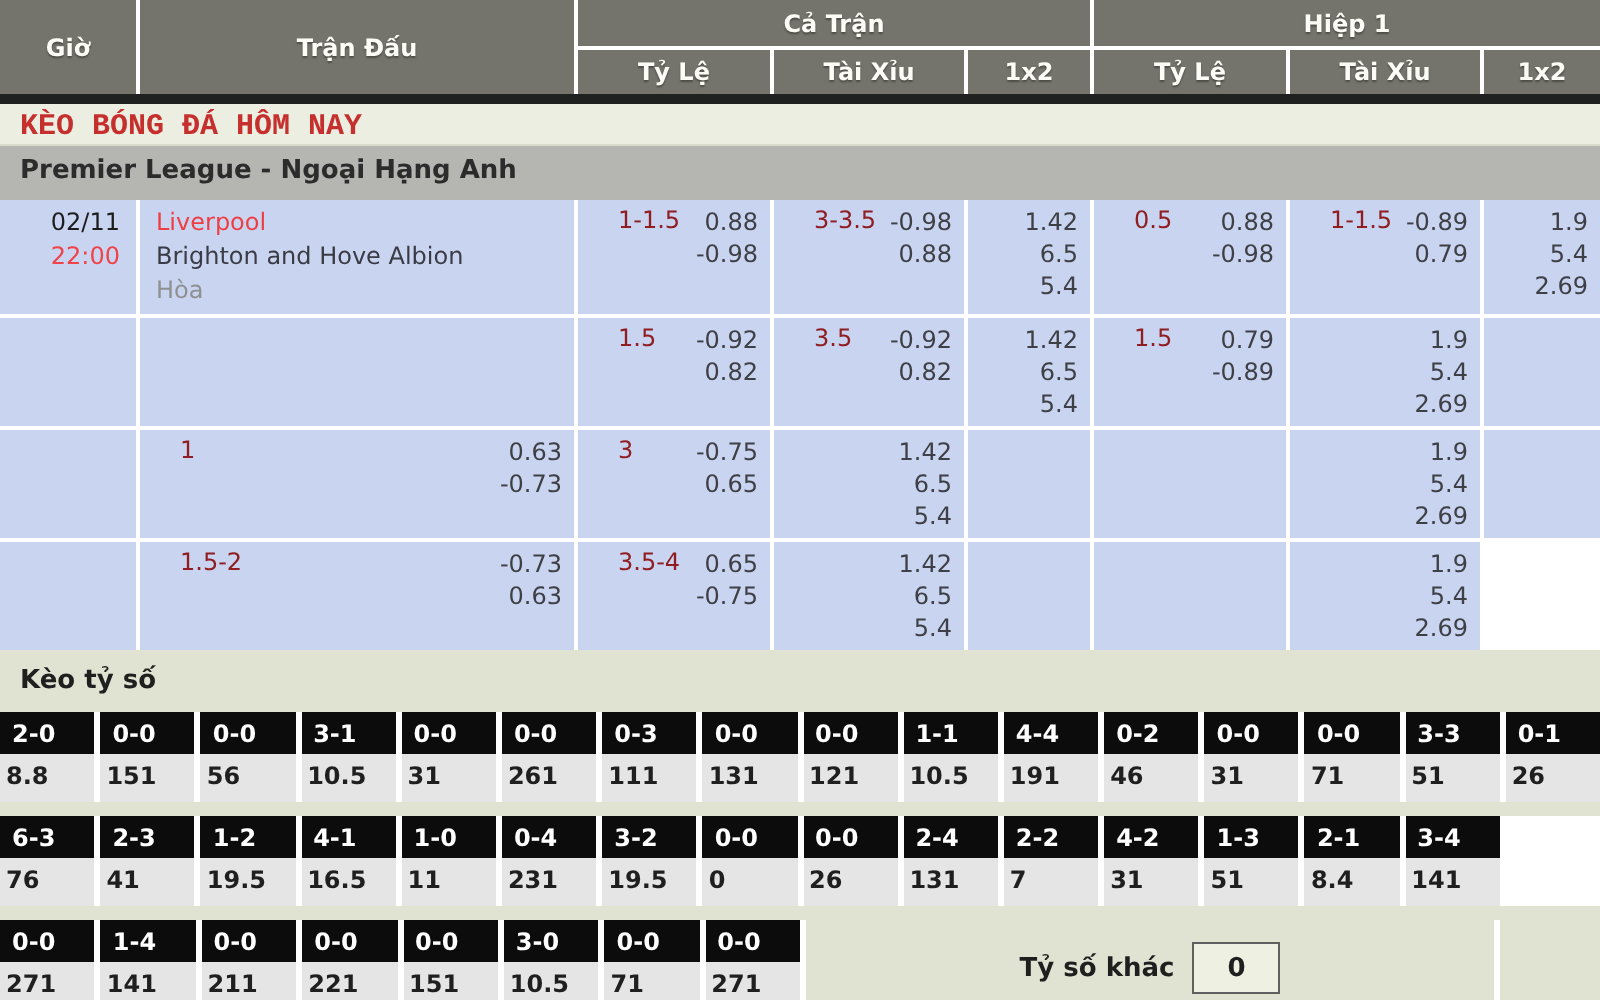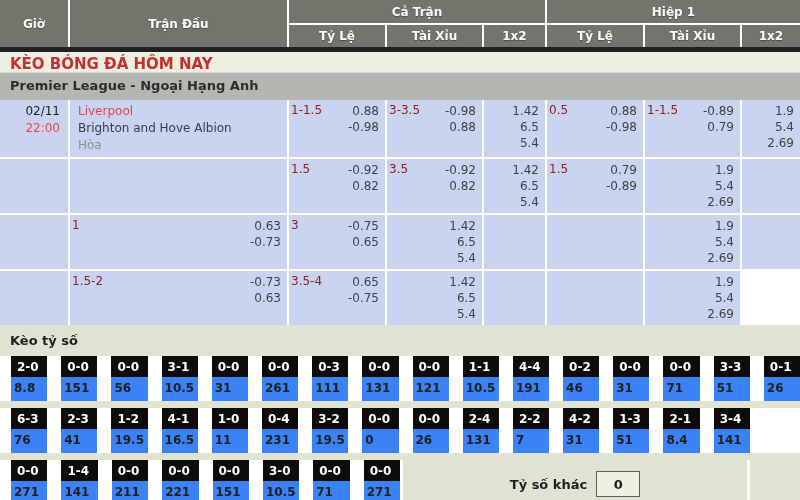--- a/index.html
+++ b/index.html
@@ -21,54 +21,54 @@
     display:flex; align-items:center; justify-content:center;
     text-shadow:0 1px 1px rgba(0,0,0,0.35);
   }
   .span2 { grid-row:1/3; }
   .g35 { grid-column:3/6; }
   .g68 { grid-column:6/9; }
   .darkbar { height:5px; background:#1e2120; }
   
   .titlebar {
     background:#ebeee0; color:#c5302e; font-weight:bold; font-size:15px;
-    padding:3px 10px 2px; border-bottom:1px solid #d9dccb; height:21px;
+    padding:3px 10px 2px; border-bottom:1px solid #d9dccb; height:21px;font-family:Liberation Mono, monospace;
   }
   .leaguebar {
     background:#b5b5b1; color:#2c2c2c; font-weight:bold; font-size:13px;
     padding:5px 10px; height:27px;
   }
   
   .odds {
     display:grid;
     grid-template-columns:68px 217px 96px 95px 61px 96px 95px 58px;
     gap:2px; background:#fff; margin-top:0;
   }
   .oc {
     background:#c9d4f0; min-height:50px;
     font-size:12px; font-weight:normal; color:#3f4046;
     position:relative; padding:3px 6px;
   }
-  .oc .line { position:absolute; left:2px; top:3px; color:#8f1d21; }
+  .oc .line { position:absolute; left:20px; top:3px; color:#8f1d21; }
   .vals { text-align:right; line-height:16px; }
   .timec { text-align:right; padding-right:8px; line-height:17px; }
   .date { color:#1d1d1d; }
   .time { color:#f04349; }
   .matchc { padding-left:8px; line-height:17px; }
   .home { color:#ee3e44; }
   .away { color:#3a3b44; }
   .draw { color:#8f9092; }
   
   .score-section { background:#e0e3d1; height:194px; }
   .ssec-title { font-size:13px; font-weight:bold; color:#1f1f1f; padding:8px 10px 8px; }
   .sgrid {
     display:grid; grid-template-columns:repeat(16,1fr);
     column-gap:3px; background:#fff; margin-bottom:7px;
   }
-  .sc { background:#3b82f6;margin-left:11px; }
+  .sc { background:#e5e5e5; }
   .scb {
     height:21px; background:#0c0c0c; color:#fff; font-size:12px; font-weight:bold;
     display:flex; align-items:center; padding-left:6px;
   }
   .scv { font-size:12px; font-weight:bold; color:#1f1f1f; padding:4px 2px 6px 3px; }
   .srow3 { display:flex; background:#e0e3d1; min-height:48px; margin-bottom:4px; }
   .sgrid-left {
     width:400px; display:grid; grid-template-columns:repeat(8,1fr);
     column-gap:3px; background:#fff;
   }

